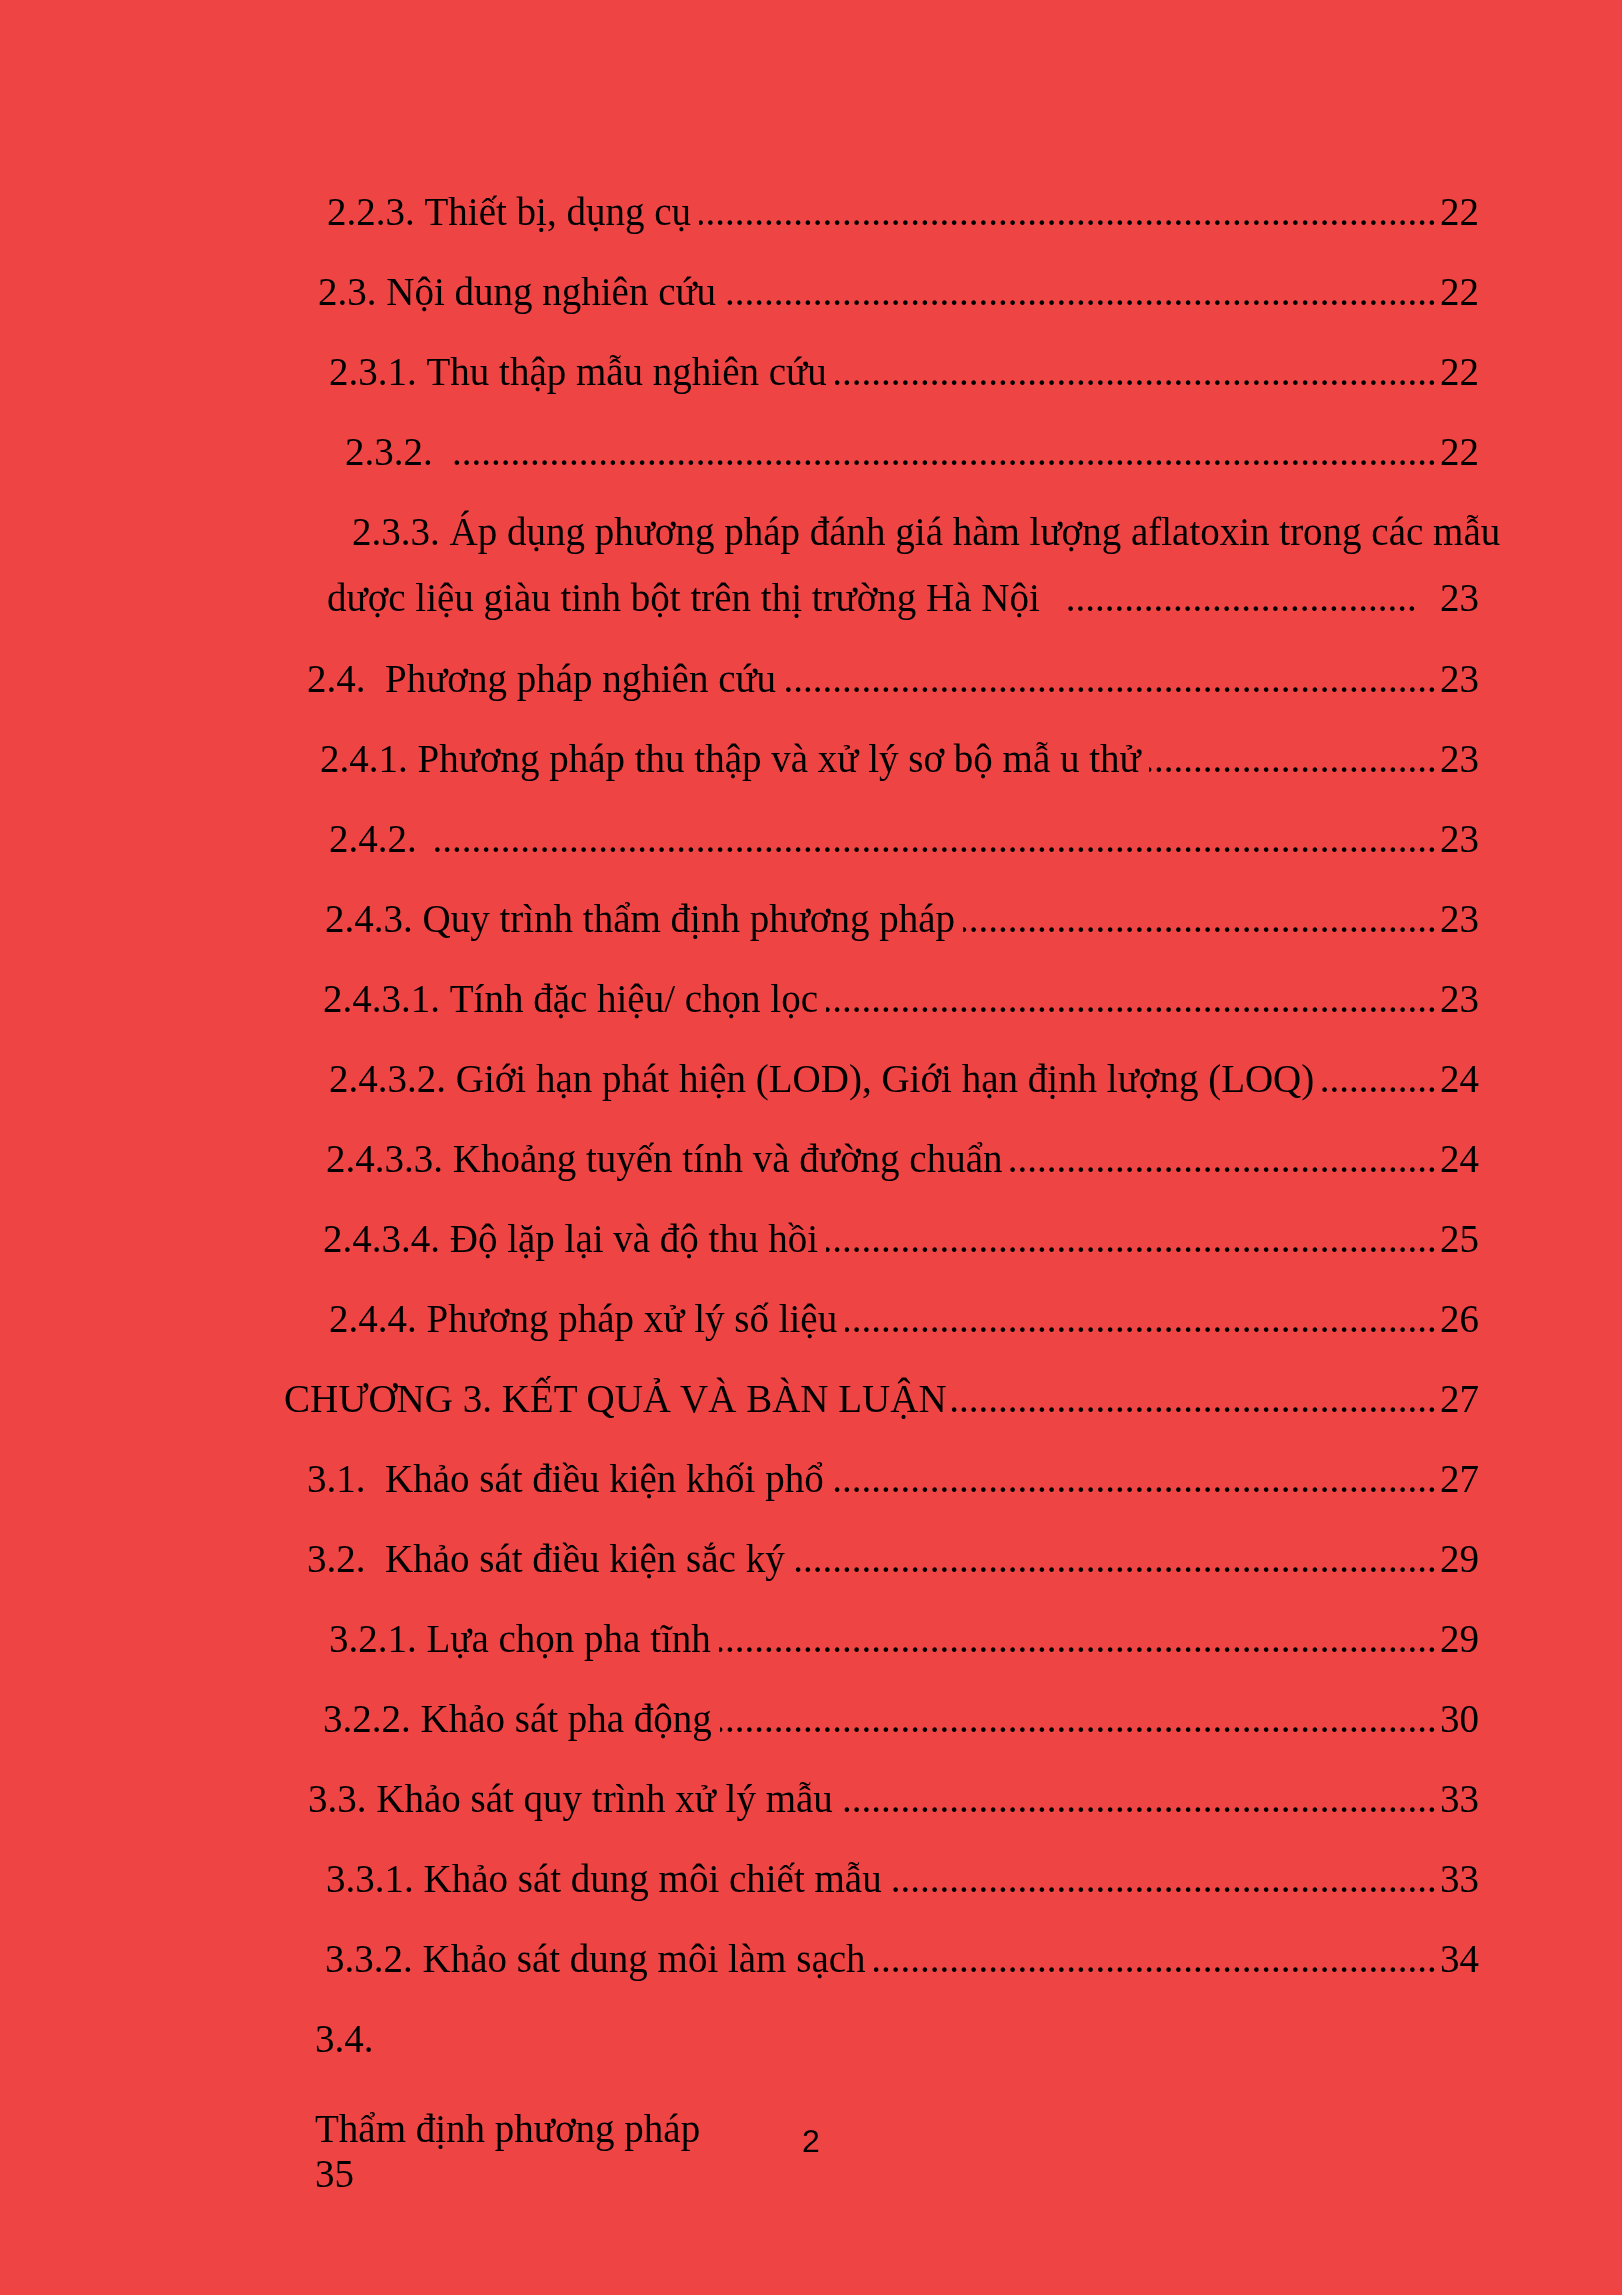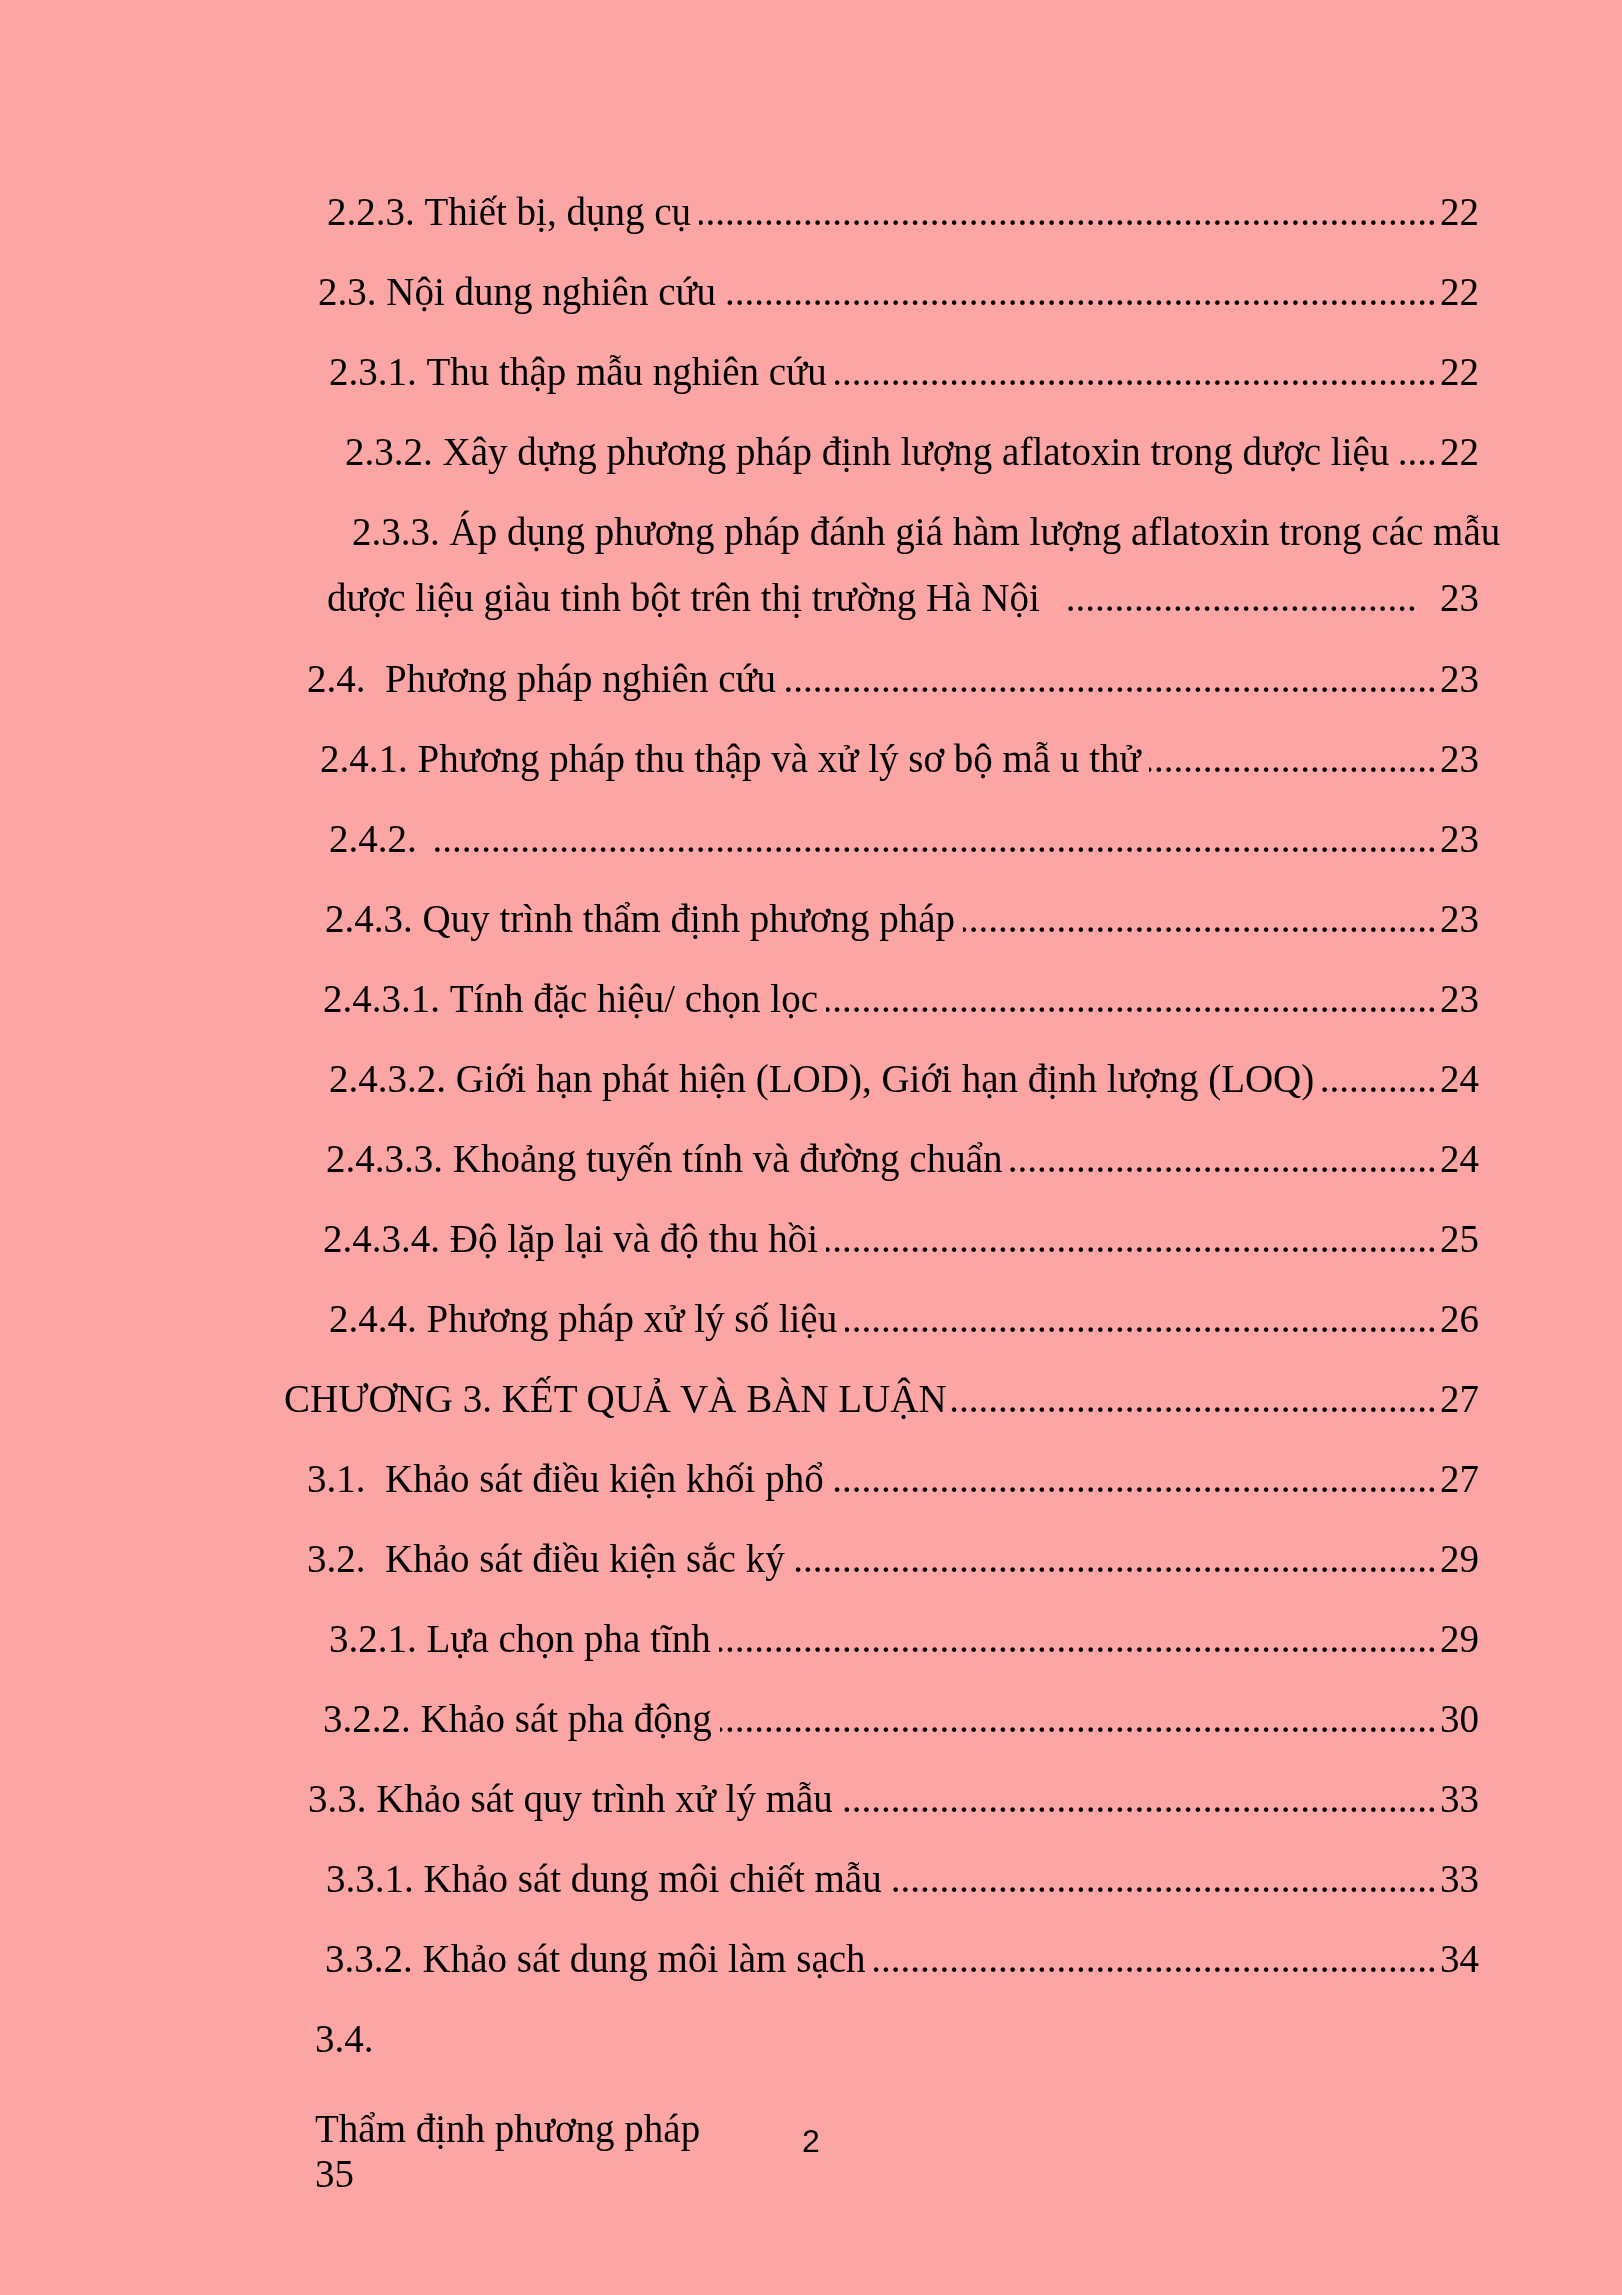--- a/index.html
+++ b/index.html
@@ -1,17 +1,17 @@
 <!DOCTYPE html>
 <html style="font-size:12.7px"><head>
 <meta charset="utf-8">
 <style>
   html, body { margin: 0; padding: 0; background: #ffffff; }
   body { width: 1622px; height: 2295px; position: relative; overflow: hidden; }
-  .page { position: absolute; left: 0; top: 0; width: 1622px; height: 2295px; background: #fca5a5; }
+  .page { position: absolute; left: 0; top: 0; width: 1622px; height: 2295px; background: #ef4444; }
   .toc-line {
     position: absolute;
     right: 143px;
     height: 48px;
     display: flex;
     align-items: baseline;
     font-family: "Liberation Serif", "DejaVu Serif", serif;
     font-size: 39px;
     color: #000000;
     white-space: nowrap;
@@ -64,21 +64,21 @@
     <span class="page-num">22</span>
   </div>
 
   <div class="toc-line" style="left:329px; top:349px;">
     <span class="title">2.3.1.</span>&nbsp;<span class="title">Thu thập mẫu nghiên cứu</span>
     <span class="leader">................................................................................................................................................................</span>
     <span class="page-num">22</span>
   </div>
 
   <div class="toc-line" style="left:345px; top:429px;">
-    <span class="title">2.3.2.</span>&nbsp;<span class="title">Xây dựng phương pháp định lượng aflatoxin trong dược liệu</span>
+    <span class="title">2.3.2.</span>&nbsp;
     <span class="leader">................................................................................................................................................................</span>
     <span class="page-num">22</span>
   </div>
 
   <div class="toc-wrap-first" style="left:330px; top:509px;">
     <span>2.3.3.</span>&nbsp;<span>Áp dụng phương pháp đánh giá hàm lượng aflatoxin trong các mẫu</span>
   </div>
   <div class="toc-line" style="left:327px; top:575px;gap:20px;">
     <span class="title">dược liệu giàu tinh bột trên thị trường Hà Nội</span>
     <span class="leader">................................................................................................................................................................</span>

